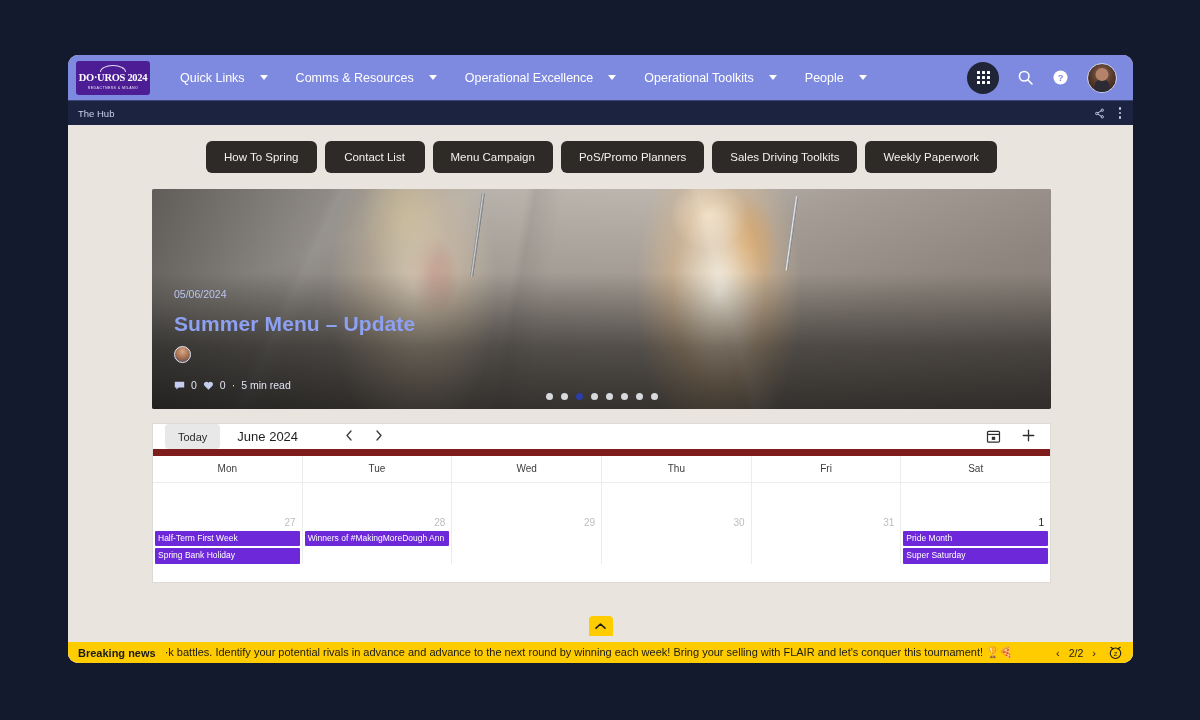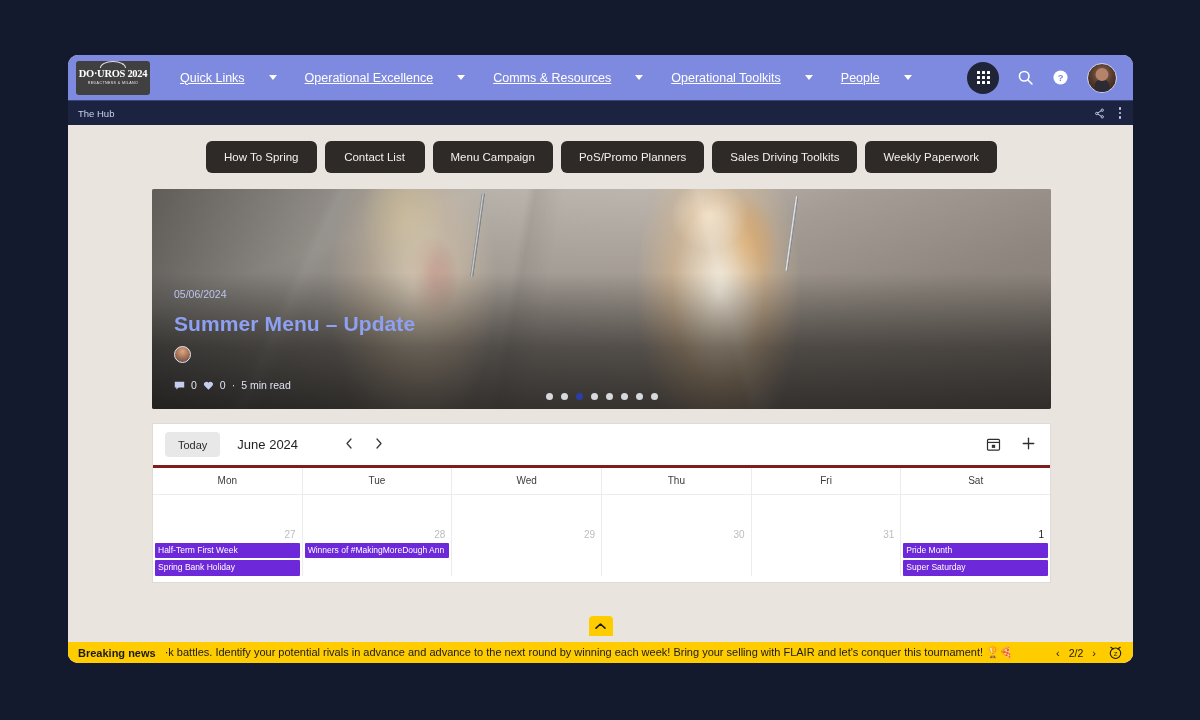--- a/index.html
+++ b/index.html
@@ -33,24 +33,25 @@
     background: #7d8ae0;
     display: flex;
     align-items: center;
     padding: 0 12px 0 8px;
     flex: 0 0 45px;
     position: relative;
   }
   .logo {
     width: 74px; height: 34px;
     border-radius: 3px;
-    background: #404040;
+    background: #4c1d95;
     display: flex;
     flex-direction: column;
     align-items: center;
+    justify-content: center;
     margin-right: 16px;
     flex: 0 0 74px;
   }
   .logo .swoosh {
     width: 26px; height: 7px;
     border-radius: 50% 50% 0 0 / 100% 100% 0 0;
     border: 1.4px solid #fff;
     border-bottom: none;
     margin-bottom: 1px;
     opacity: .85;
@@ -70,24 +71,23 @@
     margin-top: 2px;
     opacity: .9;
   }
   .navitems { display: flex; align-items: center; gap: 0; }
   .navitem {
     color: #ffffff;
     font-size: 12.5px;
     padding: 6px 14px;
     display: flex;
     align-items: center;
-    gap: 24px;
+    gap: 15px;
     cursor: pointer;
     white-space: nowrap;
-    text-decoration: underline;
   }
   .chev {
     width: 0; height: 0;
     border-left: 4px solid transparent;
     border-right: 4px solid transparent;
     border-top: 5px solid #fff;
   }
   .navright {
     margin-left: auto;
     display: flex;
@@ -267,25 +267,25 @@
 
   
   .calcard {
     margin: 14px 82px 0 84px;
     background: #ffffff;
     border: 1px solid #dedbd6;
     height: 160px;
     overflow: hidden;
   }
   .calhead {
-    height: 44px;
+    height: 32px;
     display: flex;
     align-items: center;
     padding: 0 14px 0 12px;
-    border-bottom: 3px solid #7f1d1d;
+    border-bottom: 7px solid #7f1d1d;
     justify-content: flex-end;
   }
   .todaybtn {
     background: #e8e8e8;
     border: none;
     border-radius: 4px;
     font-size: 11px;
     color: #2b2b2b;
     height: 25px;
     padding: 0 13px;
@@ -394,25 +394,25 @@
         <div class="lgt">DO·UROS 2024</div>
         <div class="lgs">REDACTNESS &amp; MILANO</div>
       </div>
 
       <div class="navitems">
         <div class="navitem">
           <span>Quick Links</span>
           <span class="chev"></span>
         </div>
         <div class="navitem">
+          <span>Comms &amp; Resources</span>
+          <span class="chev"></span>
+        </div>
+        <div class="navitem">
           <span>Operational Excellence</span>
-          <span class="chev"></span>
-        </div>
-        <div class="navitem">
-          <span>Comms &amp; Resources</span>
           <span class="chev"></span>
         </div>
         <div class="navitem">
           <span>Operational Toolkits</span>
           <span class="chev"></span>
         </div>
         <div class="navitem">
           <span>People</span>
           <span class="chev"></span>
         </div>

